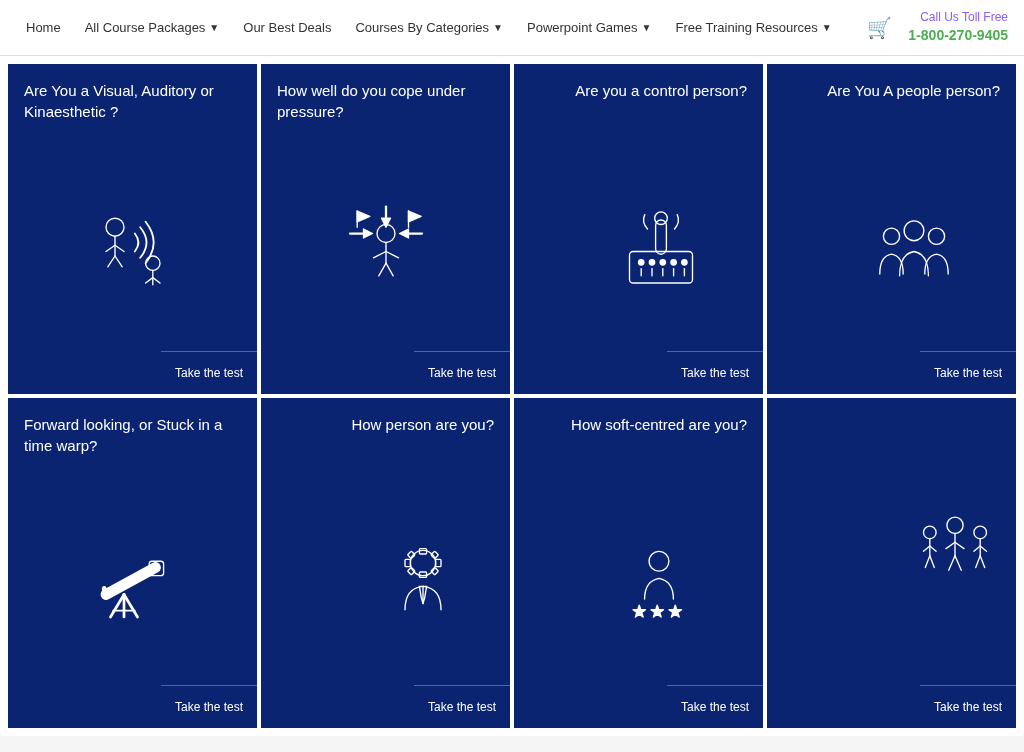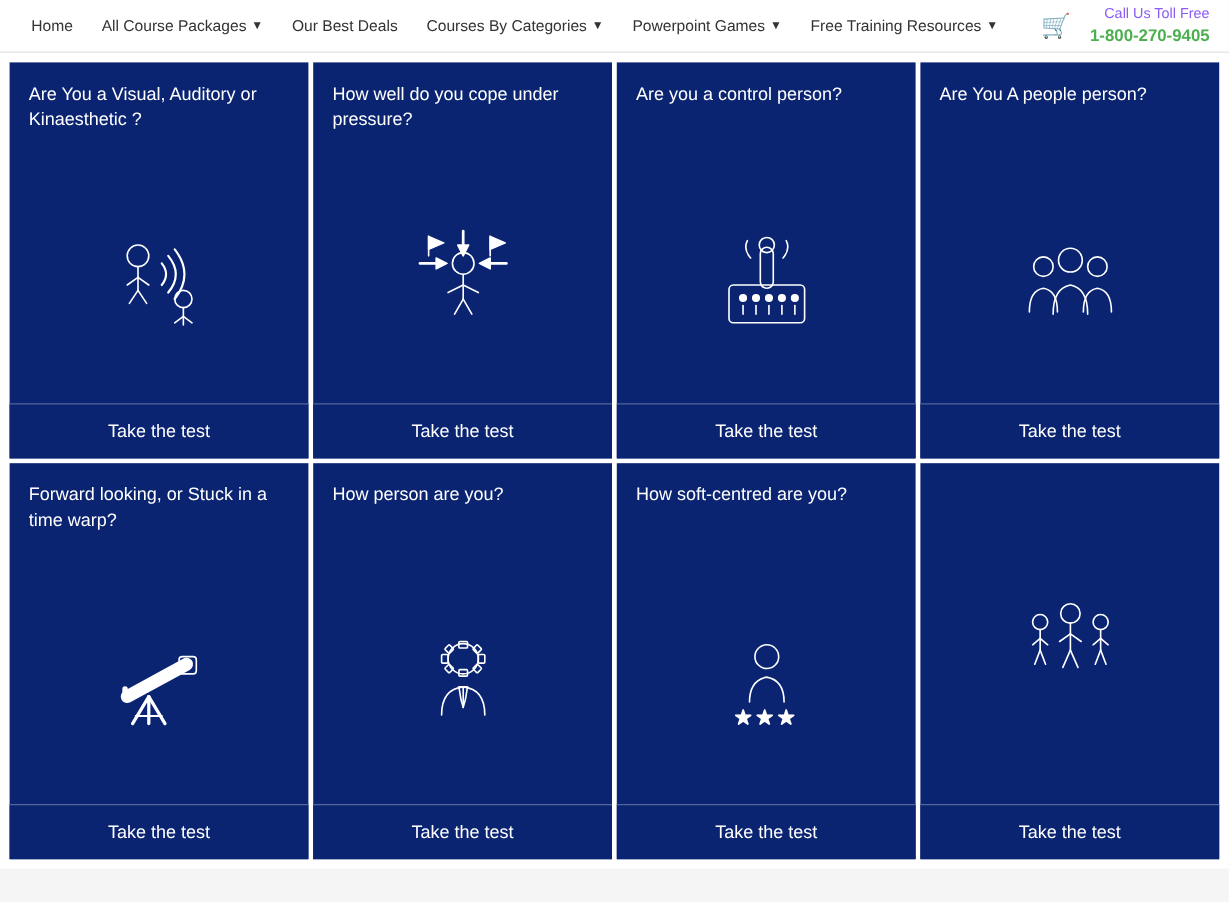--- a/index.html
+++ b/index.html
@@ -5,21 +5,21 @@
     * { box-sizing: border-box; margin: 0; padding: 0; }
     body { font-family: Arial, sans-serif; background: #f5f5f5; }
 
     
     nav {
       background: #fff;
       border-bottom: 1px solid #ddd;
       display: flex;
       align-items: center;
       padding: 0 16px;
-      height: 44px;
+      height: 56px;
       gap: 4px;
     }
     .nav-item {
       font-size: 13px;
       color: #333;
       padding: 0 10px;
       height: 44px;
       display: flex;
       align-items: center;
       cursor: pointer;
@@ -51,20 +51,21 @@
       gap: 4px;
     }
 
     
     .card {
       background: #0a2472;
       color: #fff;
       display: flex;
       flex-direction: column;
       min-height: 330px;
+      align-items: flex-end;
     }
     .card-body {
       flex: 1;
       padding: 16px 16px 10px 16px;
       display: flex;
       flex-direction: column;
     }
     .card-title {
       font-size: 15px;
       font-weight: 400;
@@ -85,21 +86,21 @@
       fill: none;
       stroke: #fff;
       stroke-width: 1.5;
       stroke-linecap: round;
       stroke-linejoin: round;
     }
     .card-footer {
       border-top: 1px solid rgba(255,255,255,0.3);
       padding: 14px;
       text-align: center;
-      font-size: 15px;
+      font-size: 12px;
       cursor: pointer;
       background: #0a2472;
     }
 
     .chevron { font-size: 10px; }
   </style>
 </head>
 <body>
 
 <nav>

